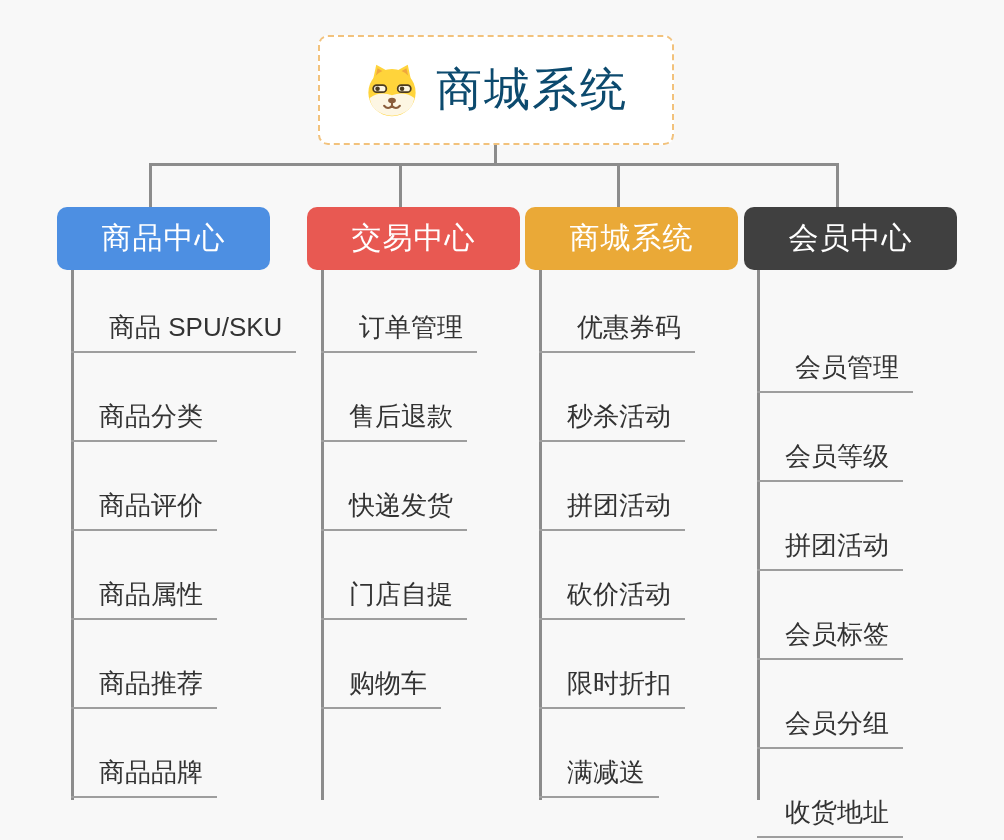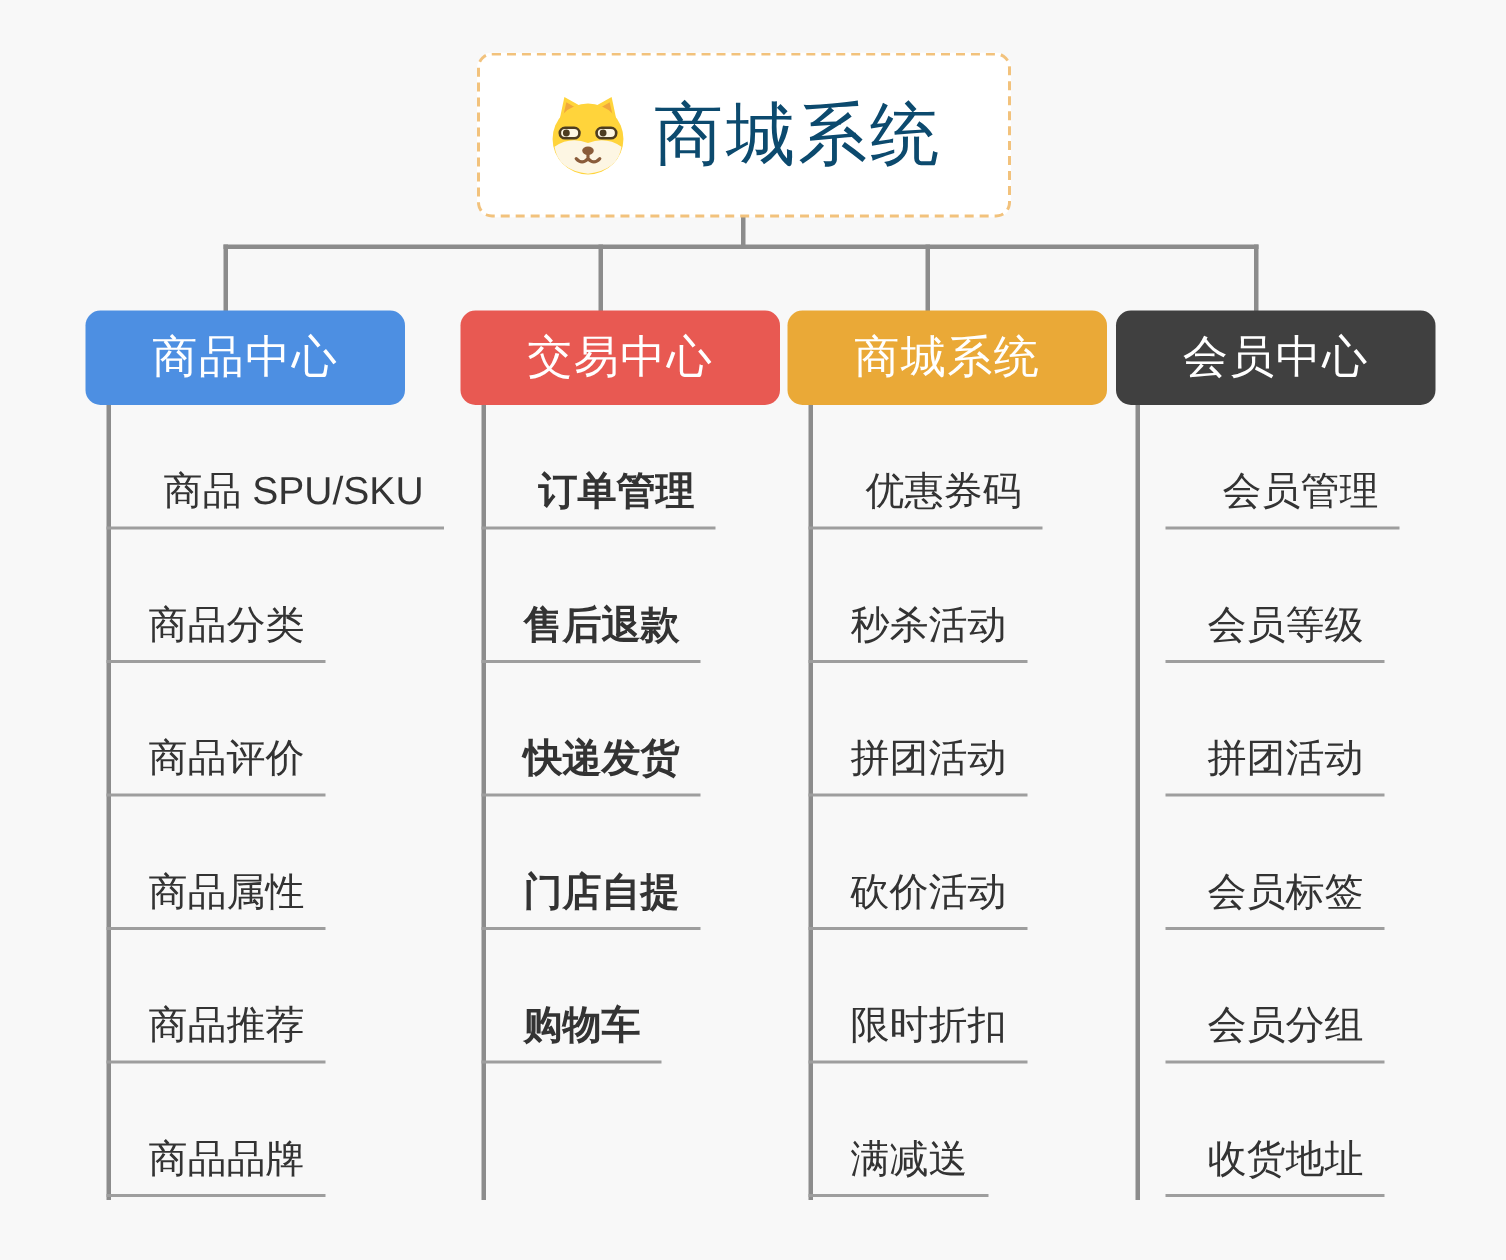--- a/index.html
+++ b/index.html
@@ -50,21 +50,21 @@
   .branch.c4{left:744px;background:#404040;}
 
   
   .leaf{
     position:absolute;
     font-size:26px;line-height:36px;color:#333333;
     padding:0 14px 6px 28px;
     border-bottom:2px solid #9e9e9e;
     white-space:nowrap;
   }
-  .leaf.c1{left:71px;} .leaf.c2{left:321px;font-weight:bold;} .leaf.c3{left:539px;} .leaf.c4{left:777px;}
+  .leaf.c1{left:71px;} .leaf.c2{left:321px;} .leaf.c3{left:539px;} .leaf.c4{left:757px;margin-top:40px;}
   .leaf.r0{top:309px;padding-left:38px;} .leaf.r1{top:398px;} .leaf.r2{top:487px;}
   .leaf.r3{top:576px;} .leaf.r4{top:665px;} .leaf.r5{top:754px;}
 </style>
 </head>
 <body>
 
 <div class="canvas">
 
   <div class="conn root-stem"></div>
   <div class="conn rail"></div>

